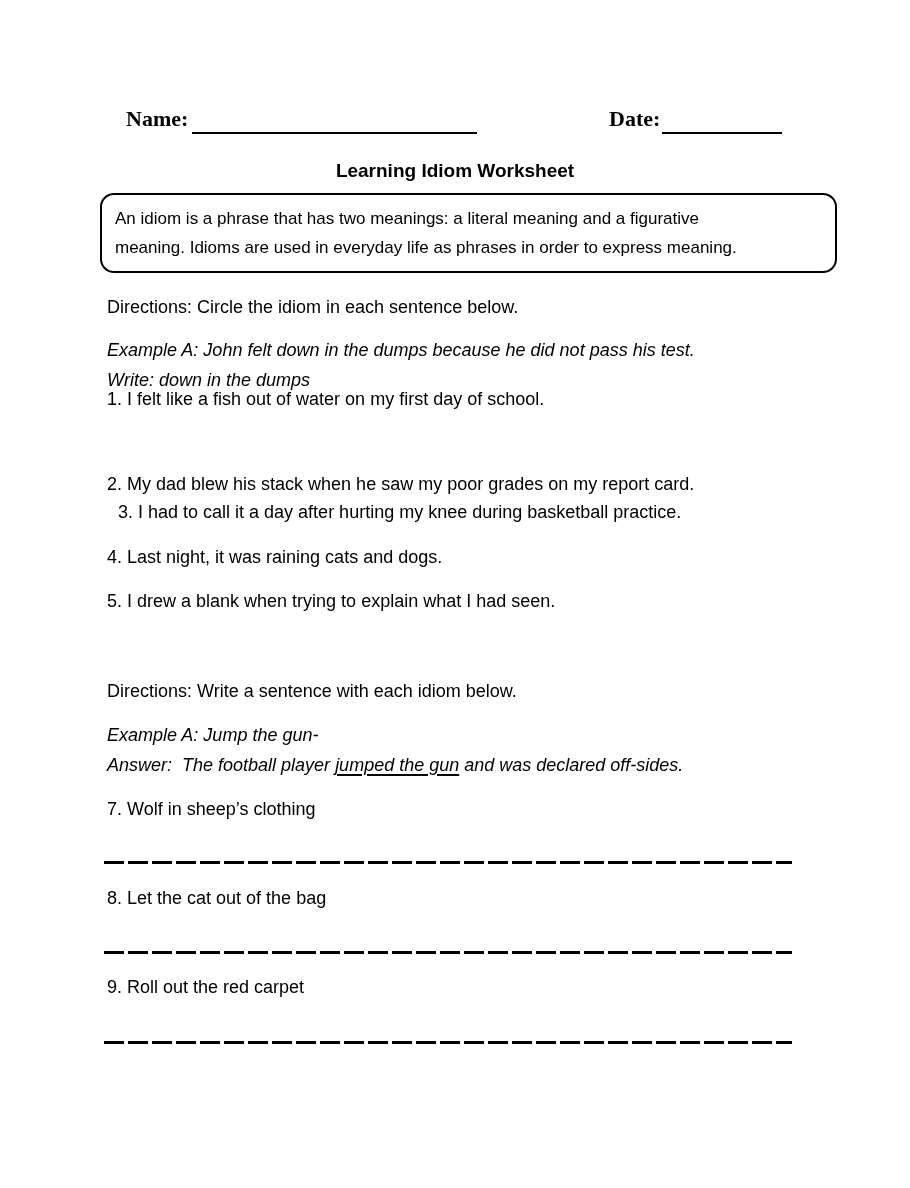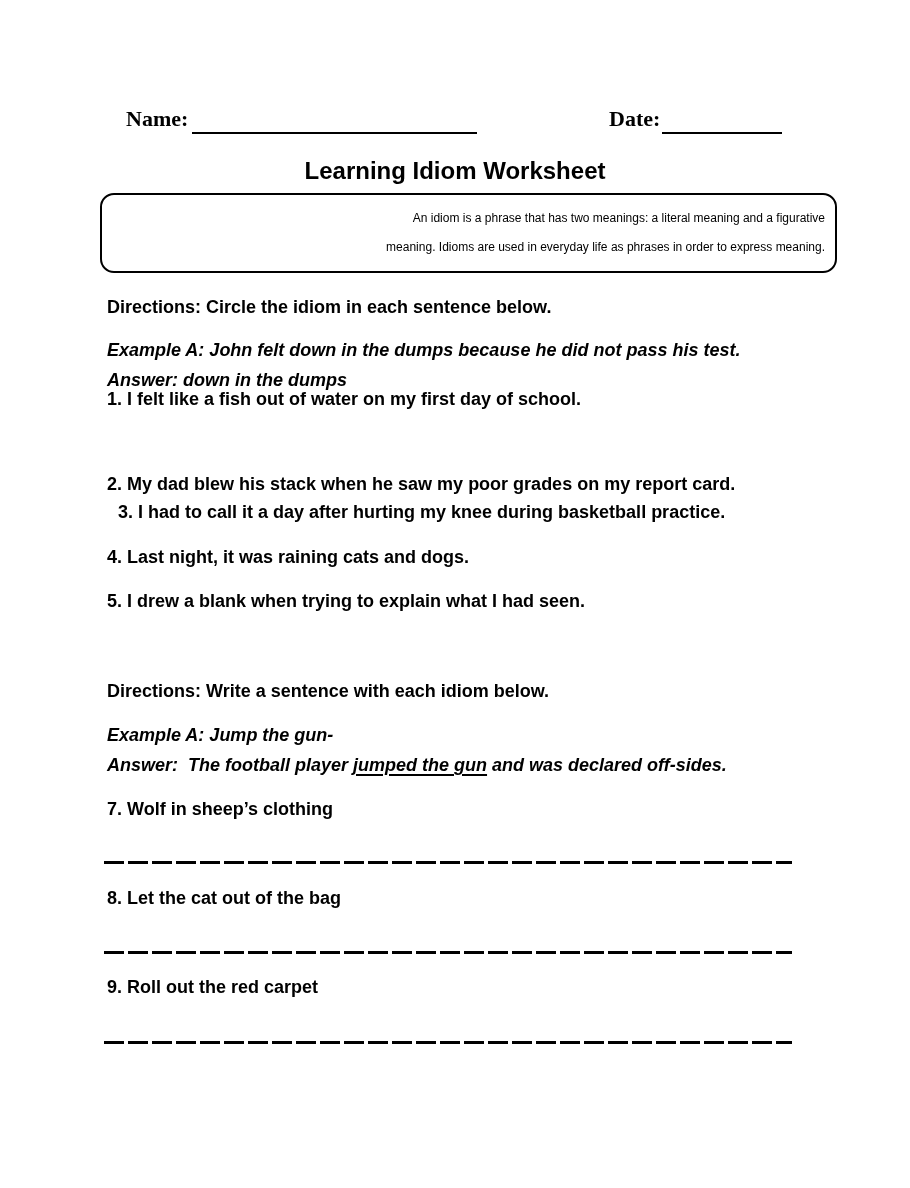--- a/index.html
+++ b/index.html
@@ -33,48 +33,46 @@
   .date-line { left: 662px; width: 120px; }
 
   
   .title {
     position: absolute;
     top: 158px;
     left: 0;
     width: 100%;
     text-align: center;
     font-weight: bold;
-    font-size: 24px;
+    font-size: 19px;
     line-height: 26px;
   }
 
   
   .def-box {
     position: absolute;
     left: 100px;
     top: 193px;
     width: 737px;
     height: 80px;
     box-sizing: border-box;
     border: 2px solid #000000;
     border-radius: 14px;
     padding: 9px 10px 0 13px;
-    font-size: 12px;
+    font-size: 17px;
     line-height: 29px;
-    text-align: right;
   }
 
   
   .l {
     position: absolute;
     left: 107px;
     font-size: 18px;
     line-height: 22px;
     white-space: pre-wrap;
-    font-weight: bold;
   }
   .it { font-style: italic; }
   .u-idiom { text-decoration: underline; text-decoration-thickness: 2px; text-underline-offset: 3px; }
 
   .y-dir1  { top: 296px; }
   .y-ex1a  { top: 339px; }
   .y-ex1b  { top: 369px; }
   .y-s1    { top: 388px; }
   .y-s2    { top: 457px; margin-top: 16px; }
   .y-s3    { top: 501px; margin-left: 11px; }
@@ -113,21 +111,21 @@
   <div class="title">Learning Idiom Worksheet</div>
 
   <div class="def-box">
     <div>An idiom is a phrase that has two meanings: a literal meaning and a figurative</div>
     <div>meaning. Idioms are used in everyday life as phrases in order to express meaning.</div>
   </div>
 
   <div class="l y-dir1">Directions: Circle the idiom in each sentence below.</div>
 
   <div class="l it y-ex1a">Example A: John felt down in the dumps because he did not pass his test.</div>
-  <div class="l it y-ex1b">Answer: down in the dumps</div>
+  <div class="l it y-ex1b">Write: down in the dumps</div>
 
   <div class="l y-s1">1. I felt like a fish out of water on my first day of school.</div>
   <div class="l y-s2">2. My dad blew his stack when he saw my poor grades on my report card.</div>
   <div class="l y-s3">3. I had to call it a day after hurting my knee during basketball practice.</div>
   <div class="l y-s4">4. Last night, it was raining cats and dogs.</div>
   <div class="l y-s5">5. I drew a blank when trying to explain what I had seen.</div>
 
   <div class="l y-dir2">Directions: Write a sentence with each idiom below.</div>
 
   <div class="l it y-ex2a">Example A: Jump the gun-</div>

